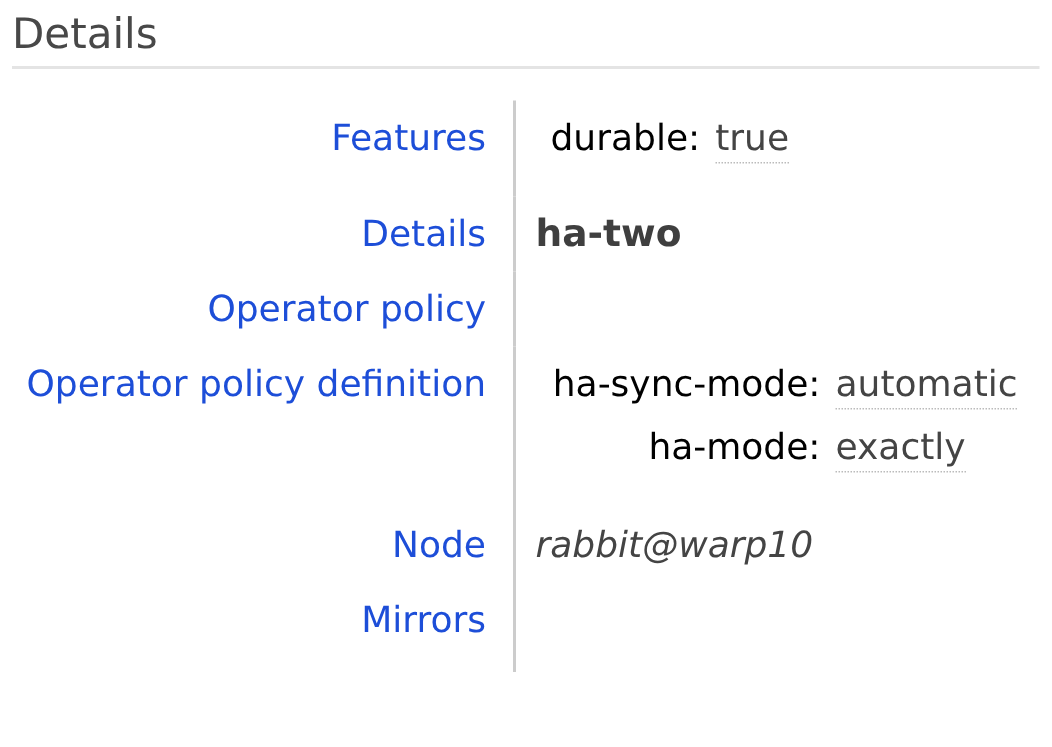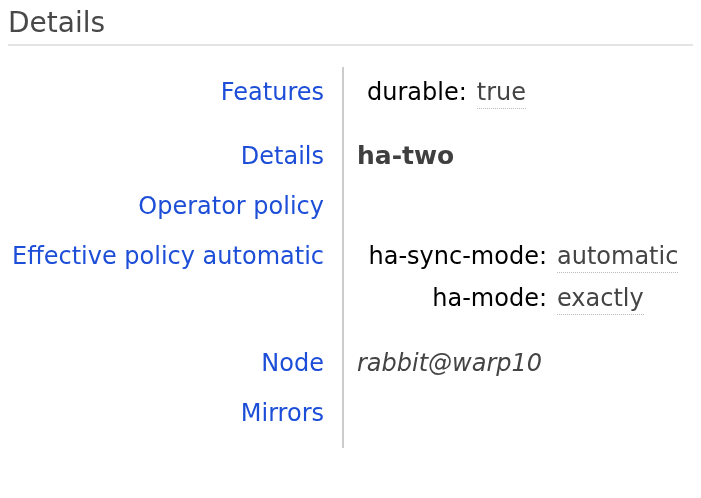--- a/index.html
+++ b/index.html
@@ -141,21 +141,21 @@
       <th>Details</th>
       <td><span class="policy-name">ha-two</span></td>
     </tr>
 
     <tr class="row-operator-policy">
       <th>Operator policy</th>
       <td></td>
     </tr>
 
     <tr class="row-effective">
-      <th>Effective policy automatic</th>
+      <th>Operator policy definition</th>
       <td>
         <table class="mini effective">
           <tbody>
                 <tr>
             <th>ha-sync-mode:</th>
             <td><span class="val">automatic</span></td>
           </tr>
           <tr>
             <th>ha-mode:</th>
             <td><span class="val">exactly</span></td>

